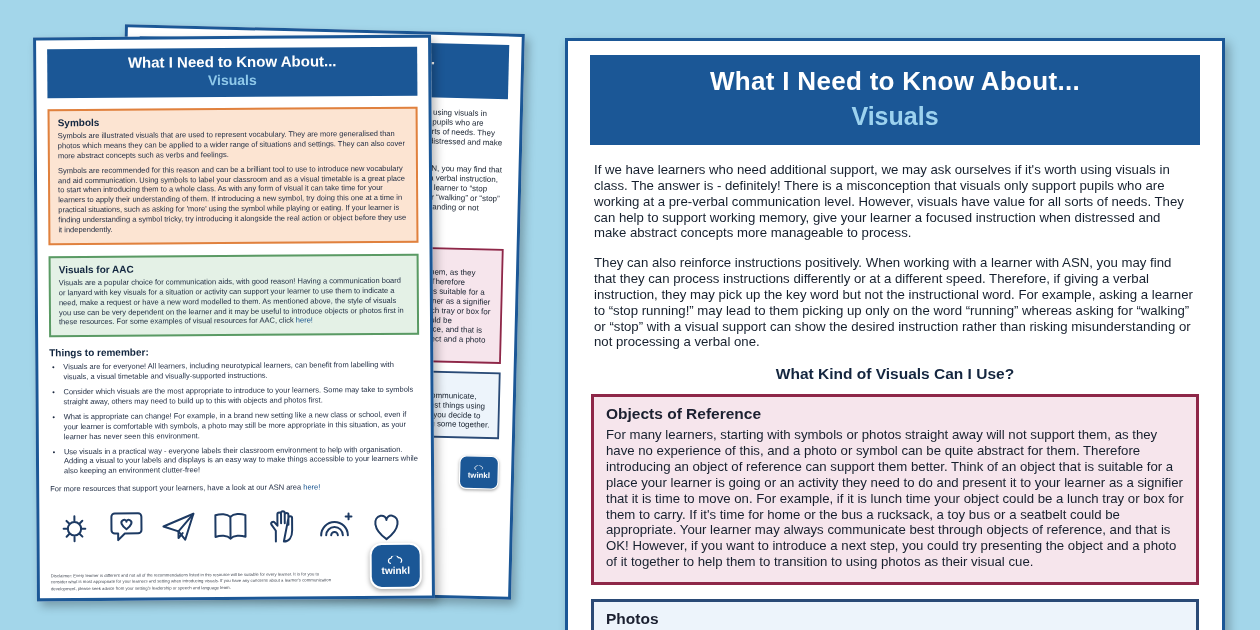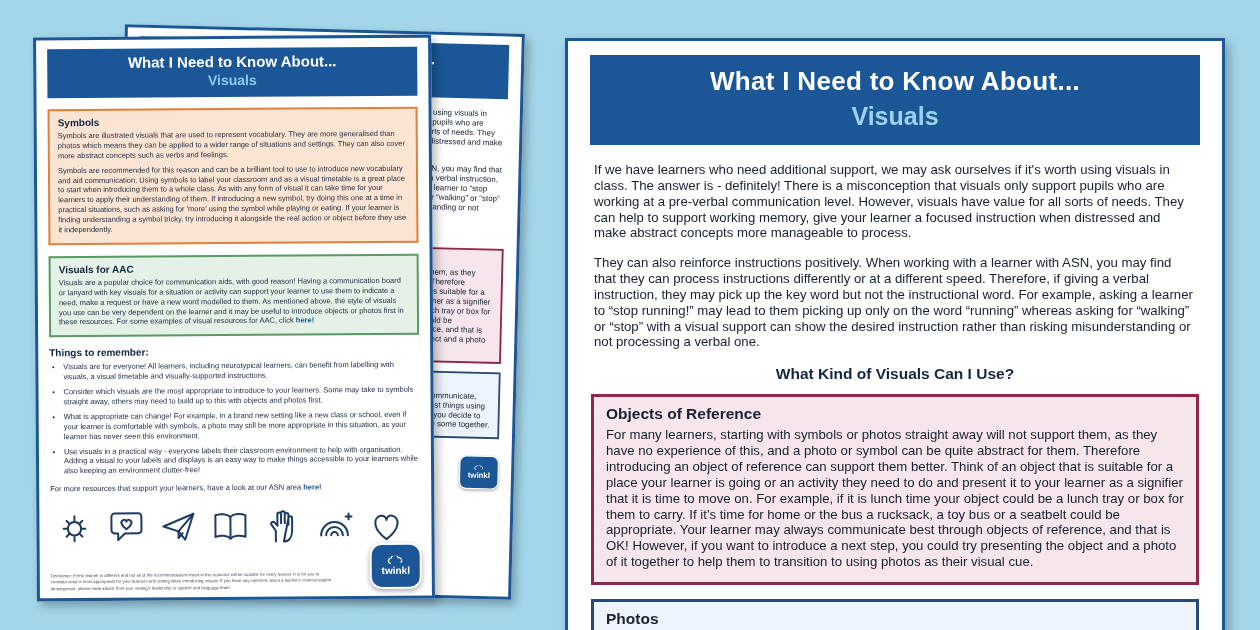--- a/index.html
+++ b/index.html
@@ -32,21 +32,21 @@
   .box-symbols{background:#fce4d2;border-color:#e0813e;}
   .box-aac{background:#e4f1e6;border-color:#5a9a64;}
   .s-title{font-size:10px;font-weight:bold;color:#12263f;margin-bottom:3px;}
   .s-body{font-size:7.5px;line-height:1.32;color:#1c2940;}
   .s-body p{margin:0 0 5px;}
   .s-body p:last-child{margin-bottom:0;}
   .remember{margin-top:10px;}
   .remember ul{margin:4px 0 0;padding-left:14px;}
   .remember li{font-size:7.5px;line-height:1.32;color:#1c2940;margin-bottom:5px;}
   .asn{font-size:7.5px;color:#1c2940;margin:8px 0 0;}
-  .inline-link{font-weight:bold;color:#14508c;}
+  .inline-link{font-weight:normal;color:#14508c;}
   .icons-row{margin-top:14px;display:flex;justify-content:space-between;align-items:center;padding:0 14px 0 4px;}
   .doodle svg{width:40px;height:40px;stroke:#1d3a63;stroke-width:2.4;fill:none;
     stroke-linejoin:round;stroke-linecap:round;}
   .disclaimer{position:absolute;left:11px;bottom:6px;width:285px;font-size:4.3px;line-height:1.5;color:#444a55;}
   .twinkl-logo{background:#1b5796;border:2px solid #ffffff;border-radius:12px;
     box-shadow:0 2px 5px rgba(0,0,0,0.35);display:flex;flex-direction:column;
     align-items:center;justify-content:center;color:#ffffff;font-weight:bold;}
   .logo-front{position:absolute;right:10px;bottom:7px;width:48px;height:42px;font-size:10px;}
   .logo-big{width:62px;height:52px;font-size:13px;}
   .cloud-svg{width:18px;height:9px;stroke:#ffffff;stroke-width:1.6;fill:none;stroke-linecap:round;}

